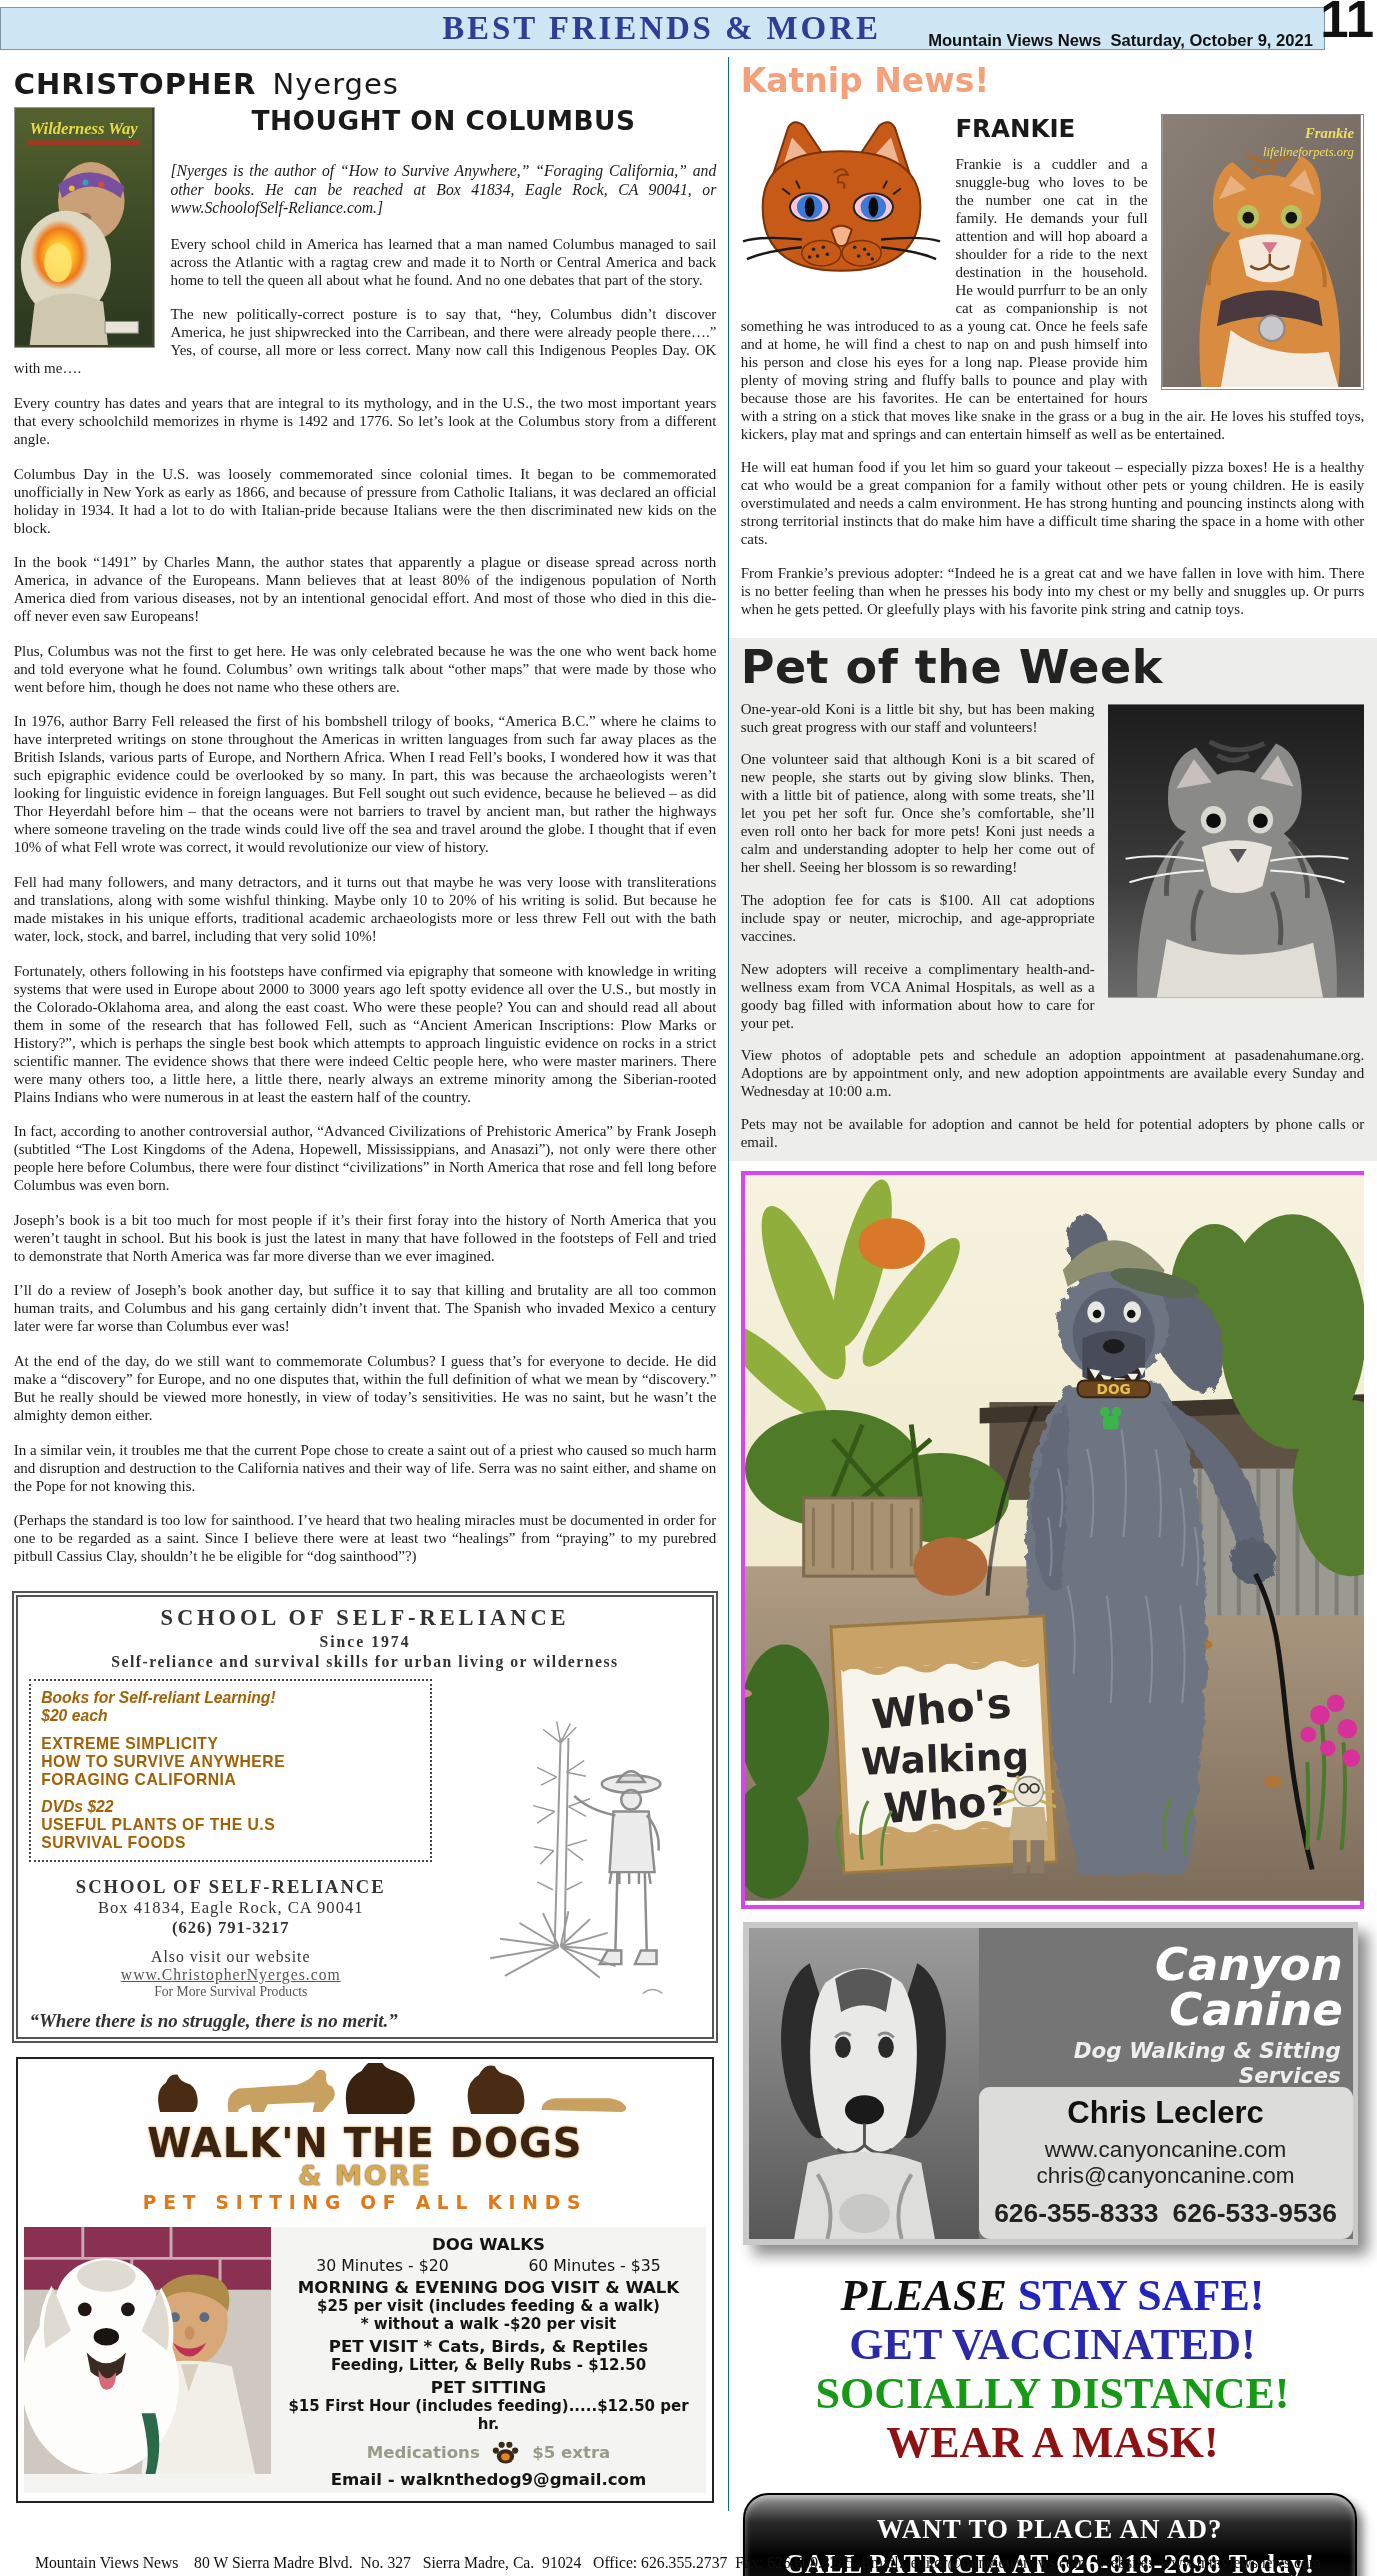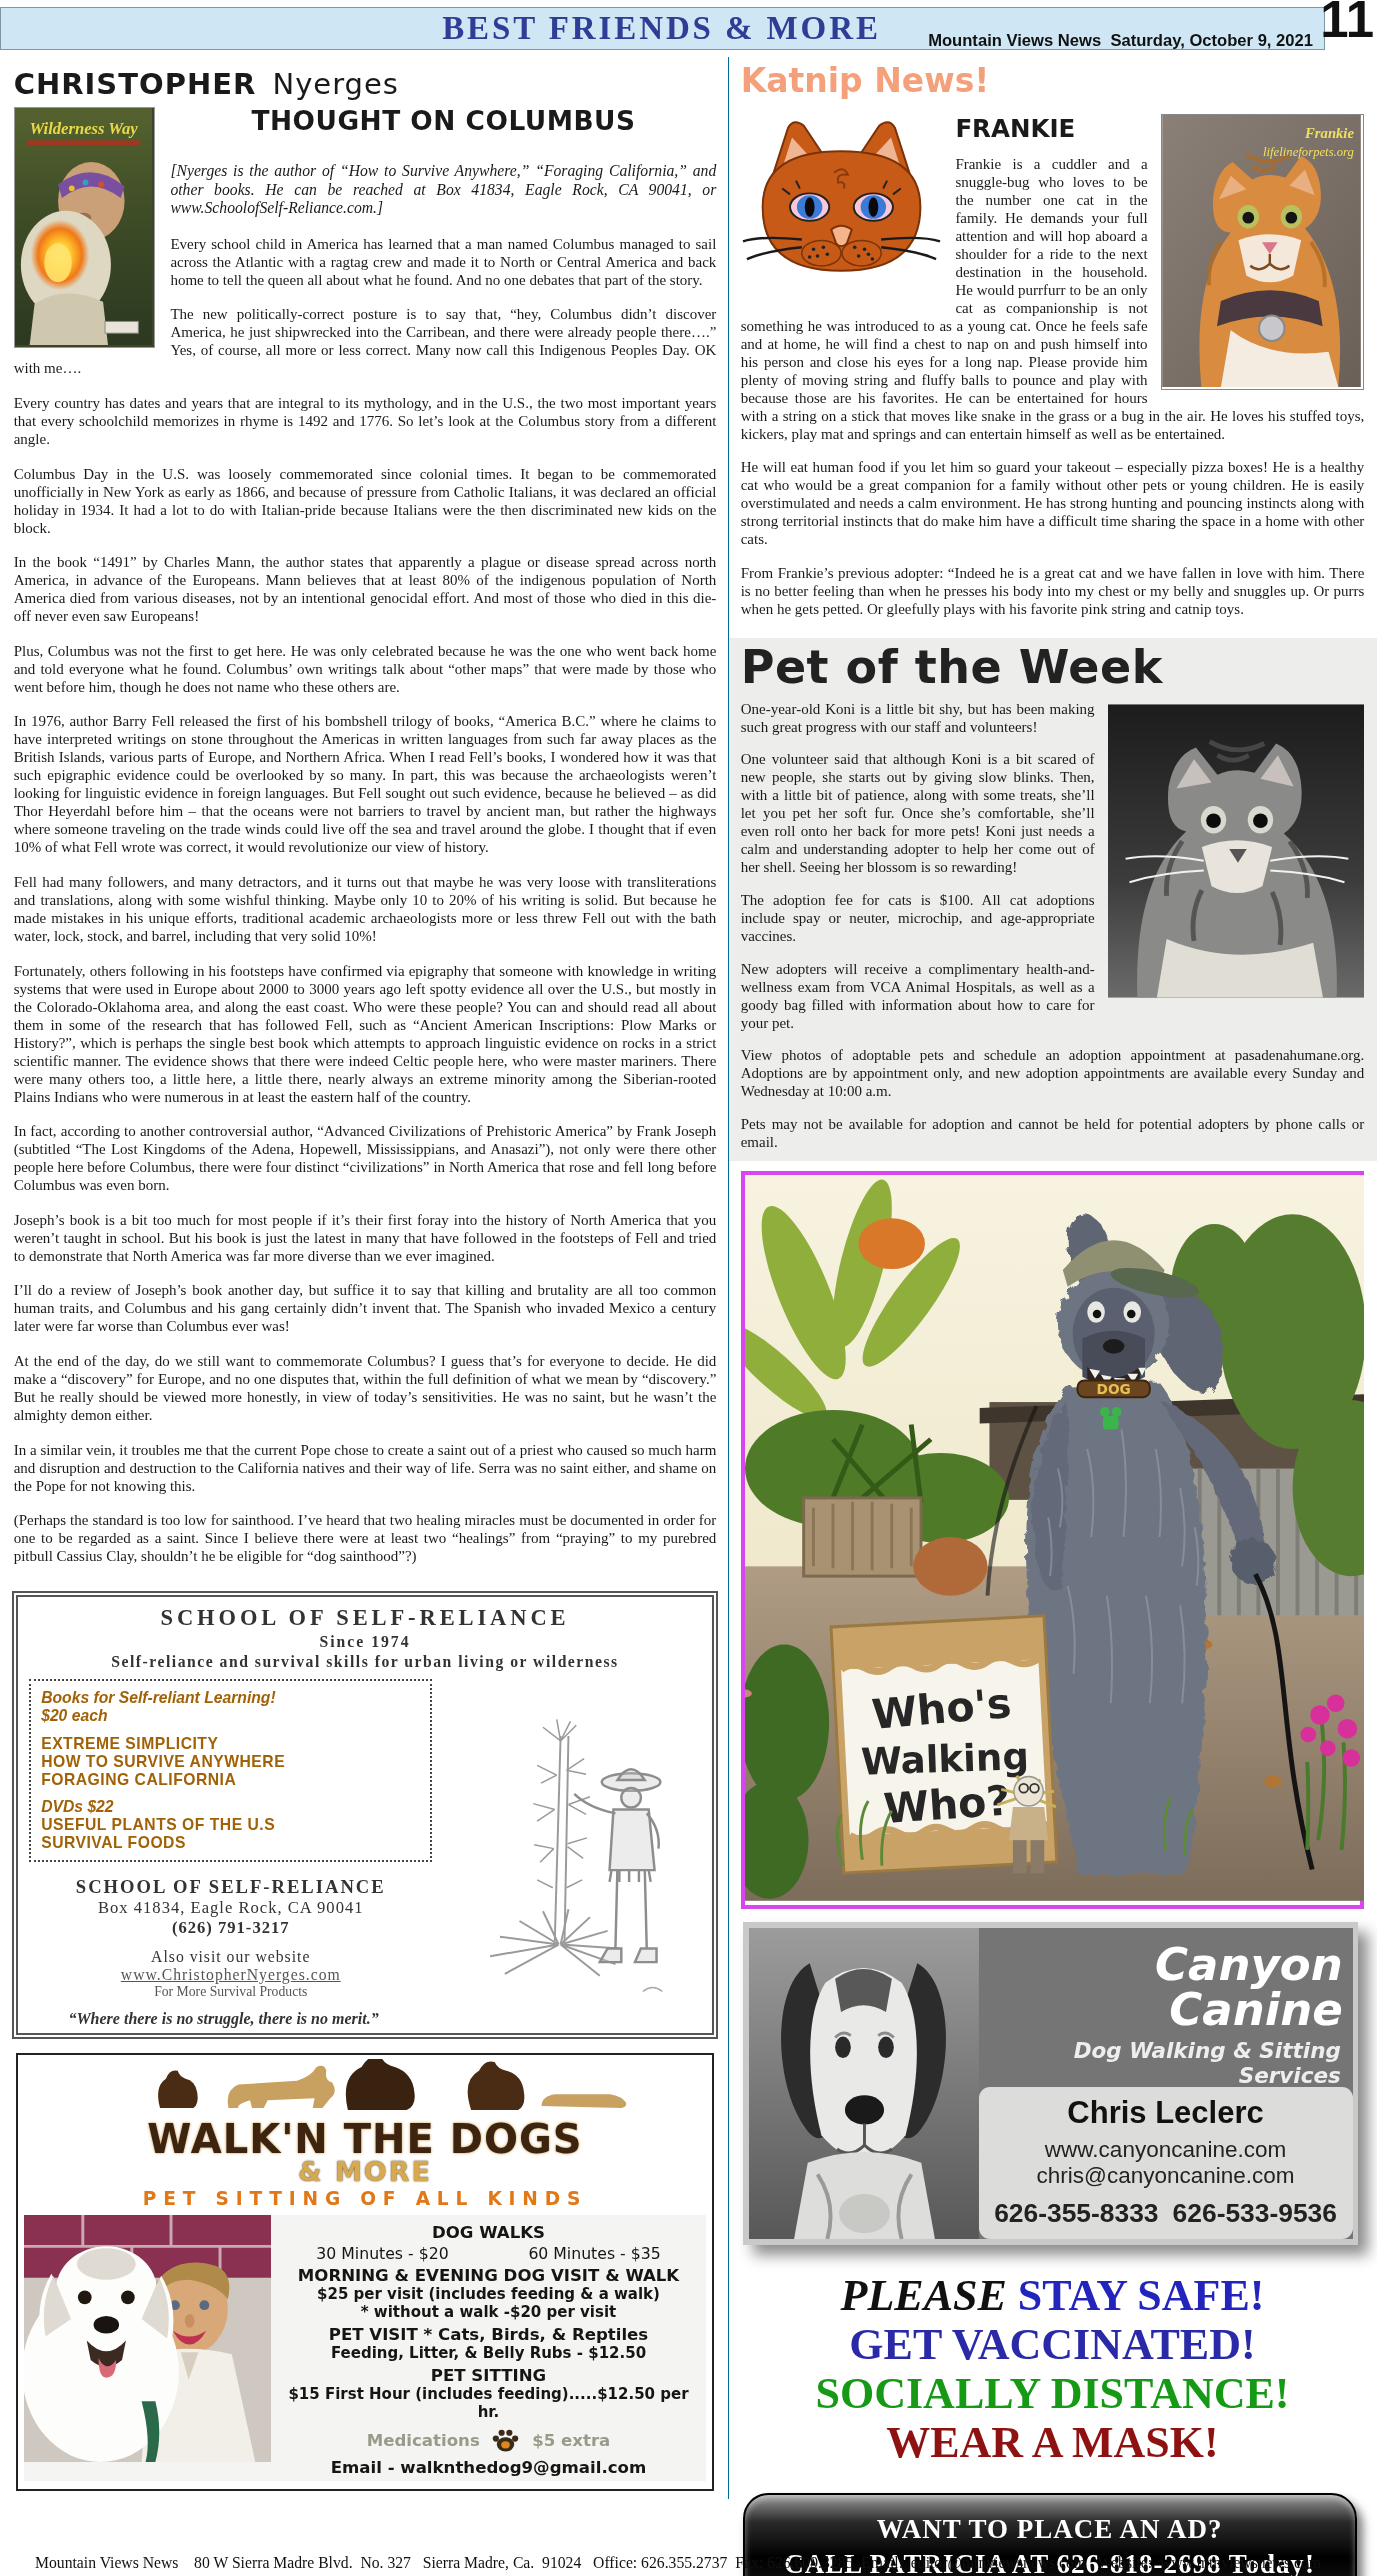--- a/index.html
+++ b/index.html
@@ -39,30 +39,30 @@
   .ssr-box .bh{font-weight:bold;font-style:italic;font-size:15.7px;}
   .ssr-box .item{font-weight:bold;font-size:15.7px;letter-spacing:0.5px;}
   .ssr-box .gap{height:9.8px;}
   .ssr-contact{text-align:center;margin-top:13.7px;color:#333;}
   .ssr-name{font-weight:bold;font-size:18.6px;letter-spacing:2px;}
   .ssr-addr{font-size:16.6px;letter-spacing:1px;}
   .ssr-phone{font-weight:bold;font-size:16.6px;letter-spacing:1px;}
   .ssr-web-intro{font-size:15.7px;margin-top:9.8px;letter-spacing:1px;}
   .ssr-web{font-size:15.7px;text-decoration:underline;color:#555;letter-spacing:1px;}
   .ssr-web-note{font-size:13.7px;color:#555;}
-  .ssr-quote{font-style:italic;font-weight:bold;font-size:16px;color:#333;margin-top:9.8px;margin-left:39px;}
+  .ssr-quote{font-style:italic;font-weight:bold;font-size:19px;color:#333;margin-top:9.8px;}
   .ssr-right{width:40%;display:flex;align-items:center;justify-content:center;}
 
   
   .walkn{border:2px solid #222;margin:0 2px 7.8px 2px;background:#fff;padding:3.9px 5.9px 7.8px 5.9px;}
   .walkn-logo{text-align:center;}
   .walkn-title{font-family:"DejaVu Sans",sans-serif;font-weight:bold;font-size:40px;color:#3d2410;letter-spacing:1px;line-height:0.95;text-shadow:0 0 2px #c8a060,0 0 3.9px #e8d0a0;}
   .walkn-sub{font-family:"DejaVu Sans",sans-serif;font-weight:bold;font-size:27px;color:#d8aa50;letter-spacing:2px;line-height:1;text-shadow:0 0 2px #3d2410;}
   .walkn-tag{font-family:"DejaVu Sans",sans-serif;font-weight:bold;font-size:18.6px;color:#e07818;letter-spacing:6.8px;margin-top:2.9px;}
-  .walkn-body{display:flex;margin-top:6px;background:#f4f4f2;}
+  .walkn-body{display:flex;margin-top:14px;background:#f4f4f2;}
   .walkn-photo{width:247px;height:247px;flex:none;}
   .walkn-prices{flex:1;font-family:"DejaVu Sans",sans-serif;color:#151515;text-align:center;padding:3.9px 5.9px;}
   .walkn-prices .h{font-weight:bold;font-size:16.6px;margin-top:3.9px;}
   .walkn-prices .row{display:flex;justify-content:space-around;font-weight:normal;font-size:15.7px;margin:2px 0;}
   .walkn-prices .n{font-weight:bold;font-size:15px;}
   .walkn-meds{display:flex;align-items:center;justify-content:center;gap:11.7px;color:#9a9a8a;font-weight:bold;font-size:16.6px;margin-top:5.9px;}
   .walkn-email{font-weight:bold;font-size:16.6px;margin-top:3.9px;}
 
   
   .katnip-heading{font-family:"DejaVu Sans",sans-serif;font-weight:bold;font-size:33px;color:#f4a07a;margin:2px 0 2px 0;}

